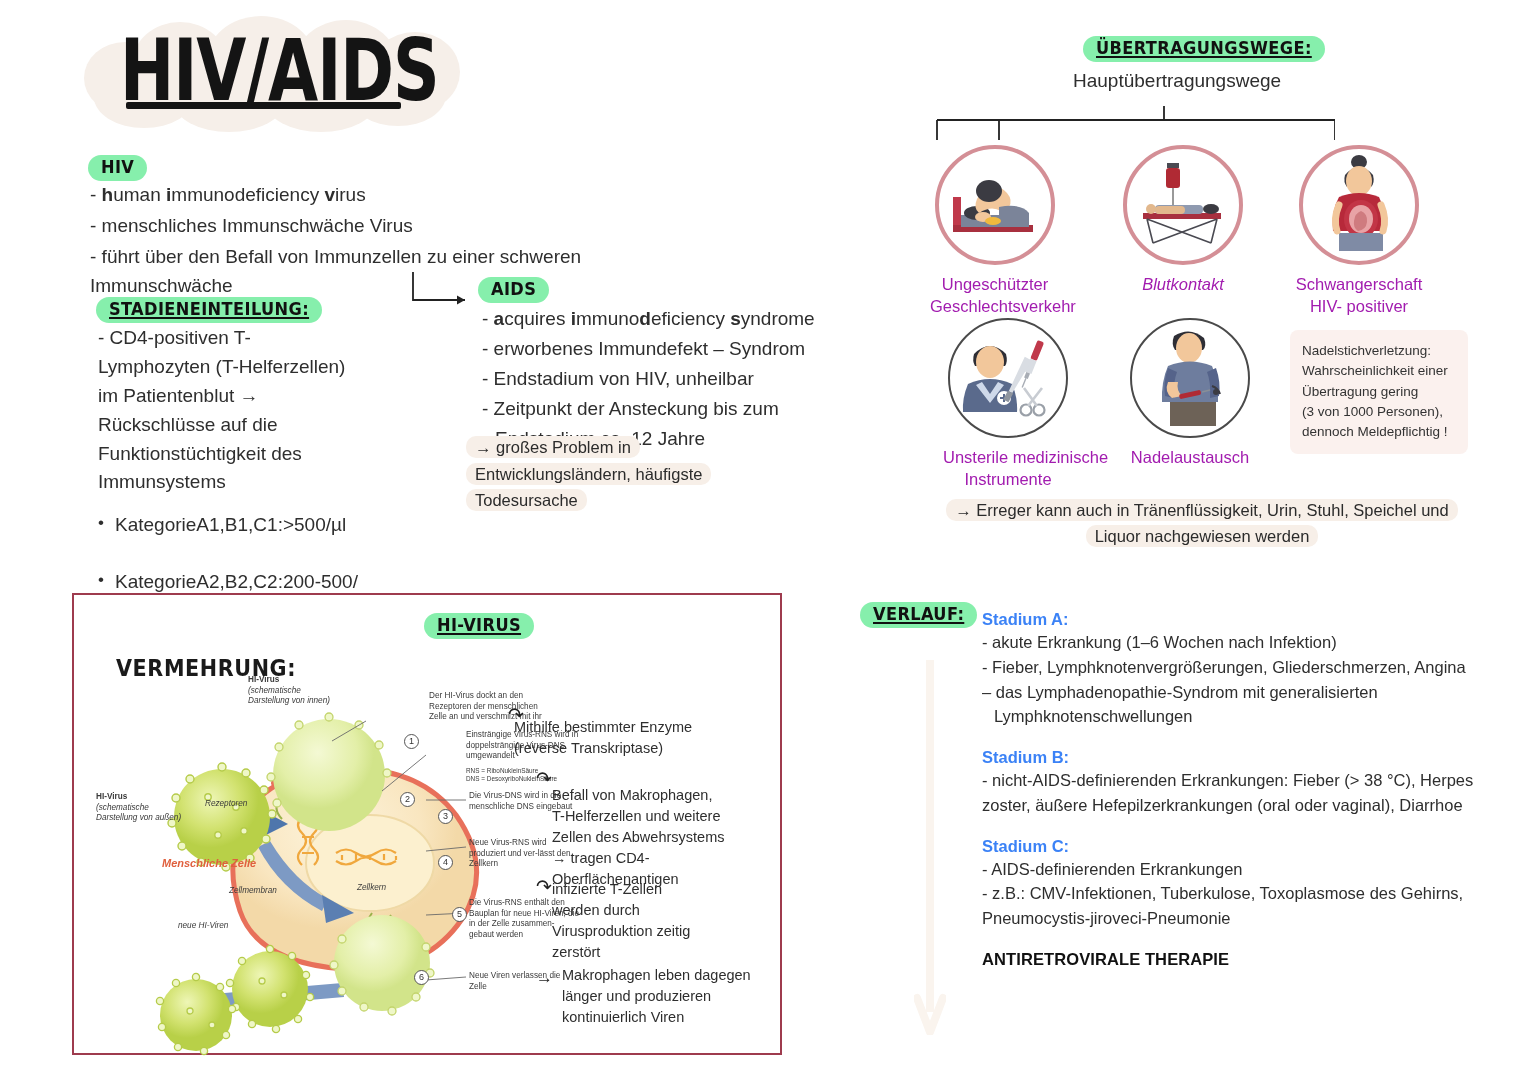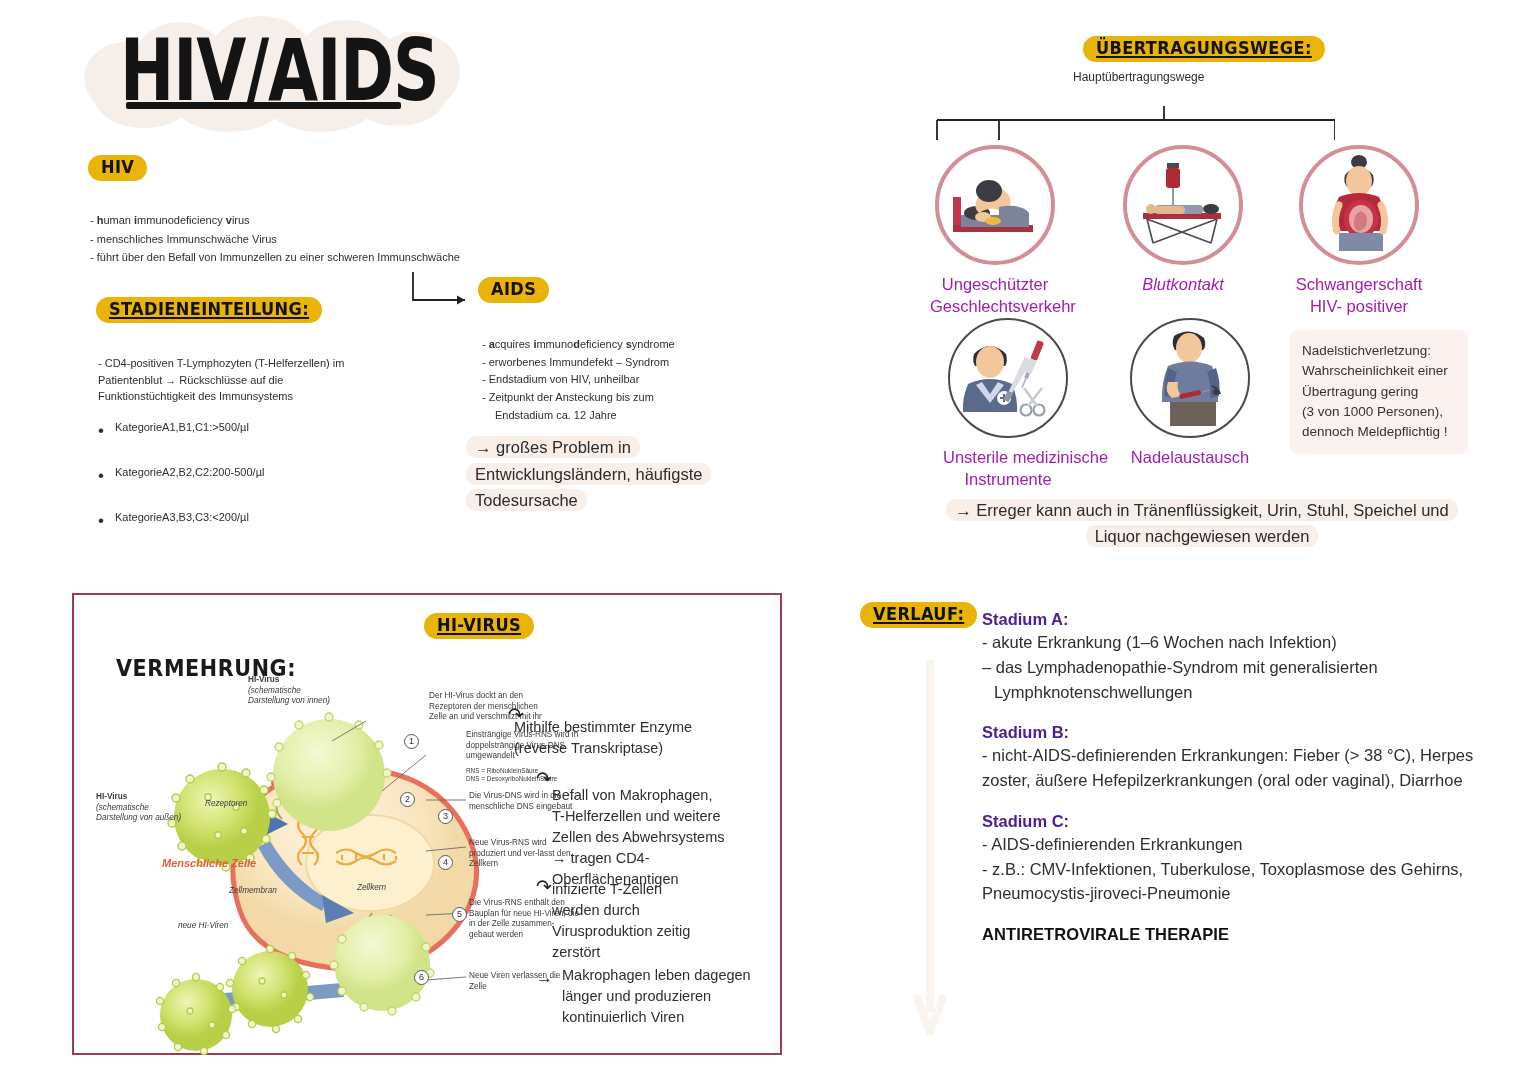--- a/index.html
+++ b/index.html
@@ -11,40 +11,40 @@
     color:#2b2b2b;
     position:relative;
     overflow:hidden;
   }
   .page { position:relative; width:1527px; height:1080px; }
 
   
   .abs { position:absolute; }
   .pill {
     display:inline-block;
-    background:#eab308;
+    background:#86efac;
     border-radius:999px;
     padding:2px 13px 3px 13px;
     font-family:"DejaVu Sans Condensed","DejaVu Sans", sans-serif;
     font-weight:bold;
     font-size:18px;
     letter-spacing:0.4px;
     color:#111;
     line-height:1.15;
   }
   .pill u { text-decoration: underline; text-underline-offset:2px; text-decoration-thickness:2px; }
   .cream-hl {
     background:#f7efe8;
     border-radius:10px;
     padding:2px 9px;
     display:inline;
     box-decoration-break:clone;
     -webkit-box-decoration-break:clone;
   }
-  .body-txt { font-size:11px; line-height:1.52; color:#2e2e2e;margin-top:31px; }
+  .body-txt { font-size:19px; line-height:1.52; color:#2e2e2e; }
   .body-txt b { font-weight:bold; }
 
   
   #title-wrap { left:78px; top:14px; width:380px; height:118px; }
   .cloud {
     position:absolute; inset:0;
     background:#f6efe9;
   }
   .cloud span {
     position:absolute; background:#f6efe9; border-radius:50%;
@@ -85,21 +85,21 @@
 
   
   #aids-tag { left:478px; top:277px; }
   #aids-list { left:482px; top:305px; width:335px; }
   #aids-list div { margin-bottom:1px; }
   #aids-list .indent { padding-left:13px; }
   #aids-note { left:466px; top:434px; width:270px; font-size:16.5px; line-height:1.62; }
 
   
   #uw-tag { left:1083px; top:36px; }
-  #uw-sub { left:1073px; top:70px; font-size:12px; color:#2e2e2e; }
+  #uw-sub { left:1073px; top:70px; font-size:19px; color:#2e2e2e; }
   #uw-bracket { left:935px; top:104px; width:400px; height:42px; }
 
   .circle-item { position:absolute; text-align:center; }
   .circ {
     width:120px; height:120px; border-radius:50%;
     border:4px solid #d48f96; background:#fff;
     position:relative; overflow:hidden; margin:0 auto;
   }
   .circ.gray { border-color:#4a4a4a; border-width:2.5px; }
   .circ-label { margin-top:8px; font-size:16.5px; line-height:1.35; color:#a21caf; white-space:nowrap; }
@@ -108,21 +108,21 @@
     left:1290px; top:330px; width:178px;
     background:#fbf1ee; border-radius:8px; padding:11px 11px 12px 12px;
     font-size:13.5px; line-height:1.5; color:#333;
   }
   #uw-foot { left:932px; top:497px; width:540px; text-align:center; font-size:16.5px; line-height:1.6; }
 
   
   #verlauf-tag { left:860px; top:602px; }
   #verlauf-arrow { left:914px; top:660px; width:32px; height:375px; }
   #verlauf-body { left:982px; top:610px; width:495px; }
-  #verlauf-body h4 { margin:0 0 1px 0; font-size:16.5px; font-weight:bold; color:#4c1d95; }
+  #verlauf-body h4 { margin:0 0 1px 0; font-size:16.5px; font-weight:bold; color:#3b82f6; }
   #verlauf-body p  { margin:0; font-size:16.5px; line-height:1.5; color:#2e2e2e; }
   #verlauf-body .blk { margin-bottom:19px; }
   #verlauf-body .hang { padding-left:12px; text-indent:-12px; }
   #verlauf-body .therapy { font-weight:bold; font-size:16.5px; letter-spacing:0.1px; color:#111; }
 
   
   #diagram-box {
     left:72px; top:593px; width:710px; height:462px;
     border:2px solid #9e3b4e; background:#fff;
   }
@@ -326,20 +326,21 @@
   </div>
   <svg class="abs" id="verlauf-arrow" viewBox="0 0 32 375" preserveAspectRatio="none">
     <path d="M16,0 L16,352" stroke="#faf4ee" stroke-width="8" fill="none"></path>
     <path d="M3,338 L16,372 L29,338" stroke="#faf4ee" stroke-width="8" fill="none" stroke-linecap="round" stroke-linejoin="round"></path>
   </svg>
 
   <div class="abs" id="verlauf-body">
     <div class="blk">
       <h4>Stadium A:</h4>
       <p>- akute Erkrankung (1–6 Wochen nach Infektion)</p>
+      <p>- Fieber, Lymphknotenvergrößerungen, Gliederschmerzen, Angina</p>
       <p class="hang">– das Lymphadenopathie-Syndrom mit generalisierten Lymphknotenschwellungen</p>
     </div>
     <div class="blk">
       <h4>Stadium B:</h4>
       <p>- nicht-AIDS-definierenden Erkrankungen: Fieber (&gt; 38 °C), Herpes zoster, äußere Hefepilzerkrankungen (oral oder vaginal), Diarrhoe</p>
     </div>
     <div class="blk">
       <h4>Stadium C:</h4>
       <p>-  AIDS-definierenden Erkrankungen</p>
       <p>- z.B.: CMV-Infektionen, Tuberkulose, Toxoplasmose des Gehirns, Pneumocystis-jiroveci-Pneumonie</p>

